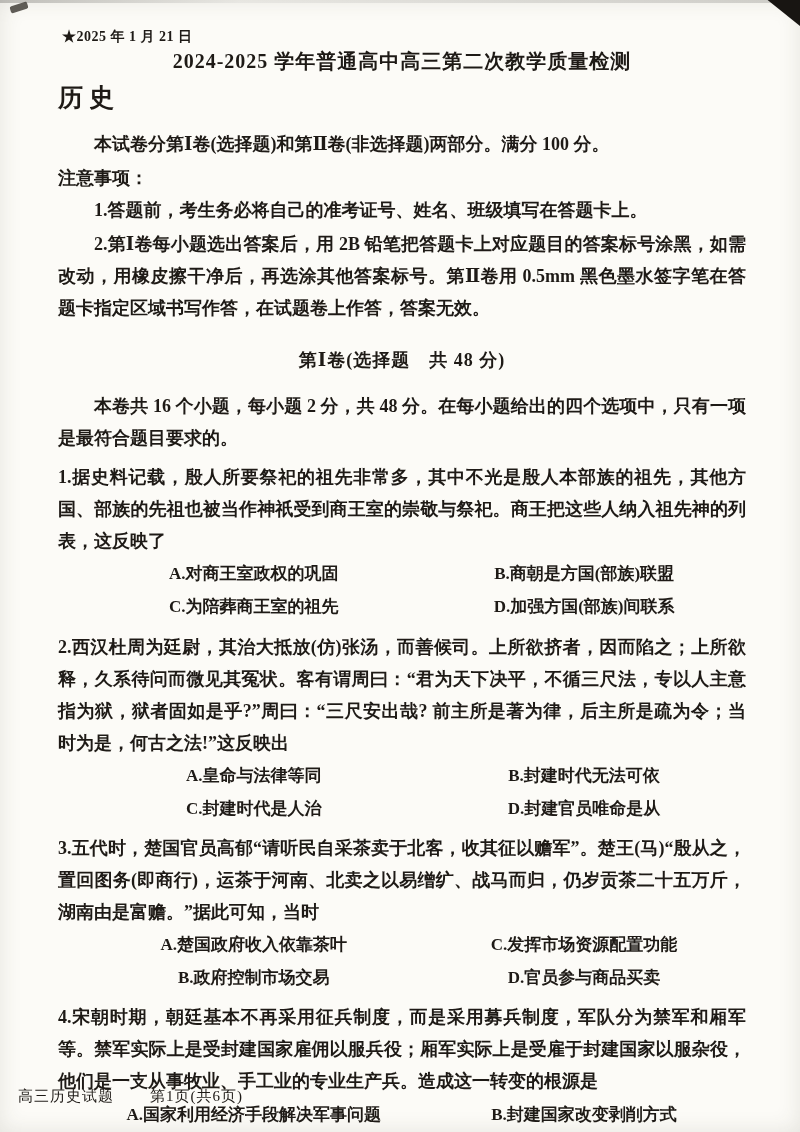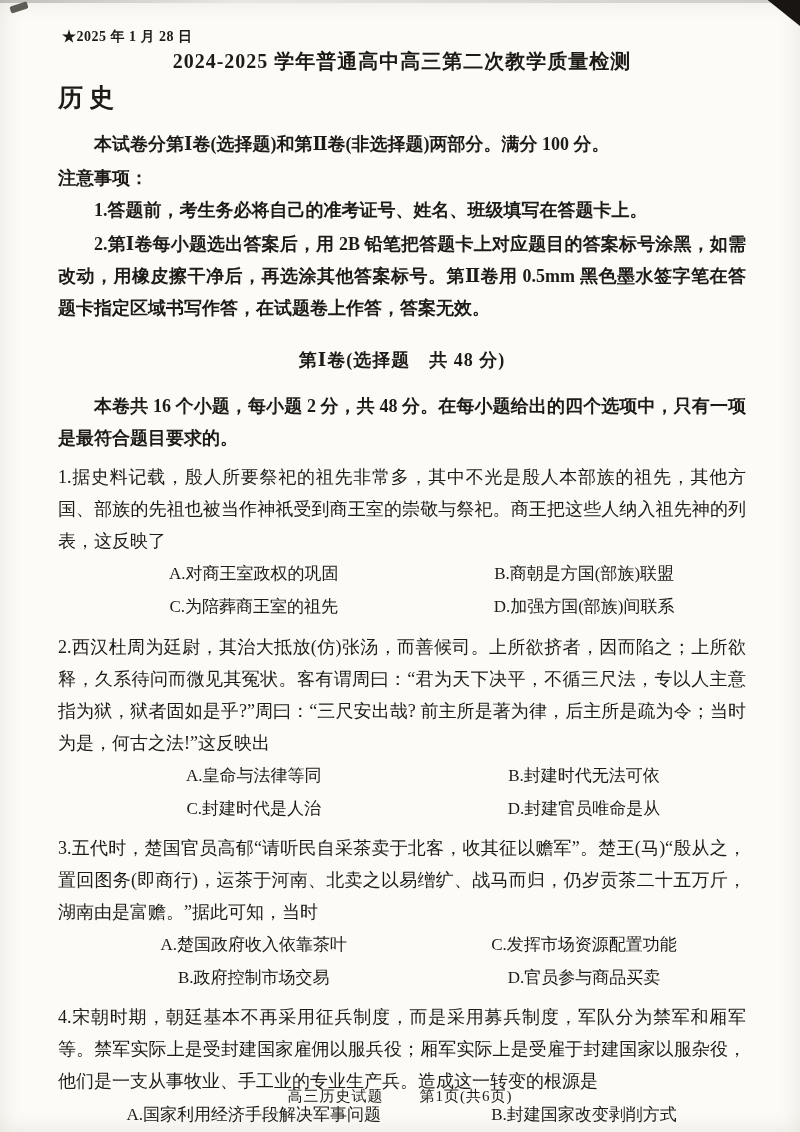--- a/index.html
+++ b/index.html
@@ -63,51 +63,51 @@
 
   .section-title {
     margin: 24px 0 18px 0;
     text-align: center;
     font-size: 18px;
     font-weight: 700;
     letter-spacing: 1px;
   }
   .section-note { font-weight: 700; margin-bottom: 6px; }
 
-  .question { margin-top: 7px; }
+  .question { margin-top: 7px; font-weight: bold; }
   .stem { text-indent: 0; }
   .options {
     display: grid;
     grid-template-columns: 51% 49%;
     padding-left: 1.6em;
     font-size: 17px;
     line-height: 1.95;
   }
   .option { text-align: center; }
 
   .footer {
     position: absolute;
     bottom: 26px;
     left: 0; right: 0;
-    text-align: center;
+    text-align: left;
     font-size: 15px;
     letter-spacing: 1px;
   }
   .footer span { margin: 0 18px; }
 </style>
 </head>
 <body>
 
 <div class="page">
   <div class="scan-top-edge"></div>
   <div class="scan-tl"></div>
   <div class="scan-tr"></div>
 
   <div class="content">
-    <div class="date-note">★2025 年 1 月 28 日</div>
+    <div class="date-note">★2025 年 1 月 21 日</div>
     <h1 class="title">2024-2025 学年普通高中高三第二次教学质量检测</h1>
     <h2 class="subject">历史</h2>
 
     <p class="indent intro">本试卷分第Ⅰ卷(选择题)和第Ⅱ卷(非选择题)两部分。满分 100 分。</p>
     <p class="notice-title">注意事项：</p>
     <p class="indent notice">1.答题前，考生务必将自己的准考证号、姓名、班级填写在答题卡上。</p>
     <p class="indent notice">2.第Ⅰ卷每小题选出答案后，用 2B 铅笔把答题卡上对应题目的答案标号涂黑，如需改动，用橡皮擦干净后，再选涂其他答案标号。第Ⅱ卷用 0.5mm 黑色墨水签字笔在答题卡指定区域书写作答，在试题卷上作答，答案无效。</p>
 
     <h3 class="section-title">第Ⅰ卷(选择题　共 48 分)</h3>
     <p class="indent section-note">本卷共 16 个小题，每小题 2 分，共 48 分。在每小题给出的四个选项中，只有一项是最符合题目要求的。</p>

